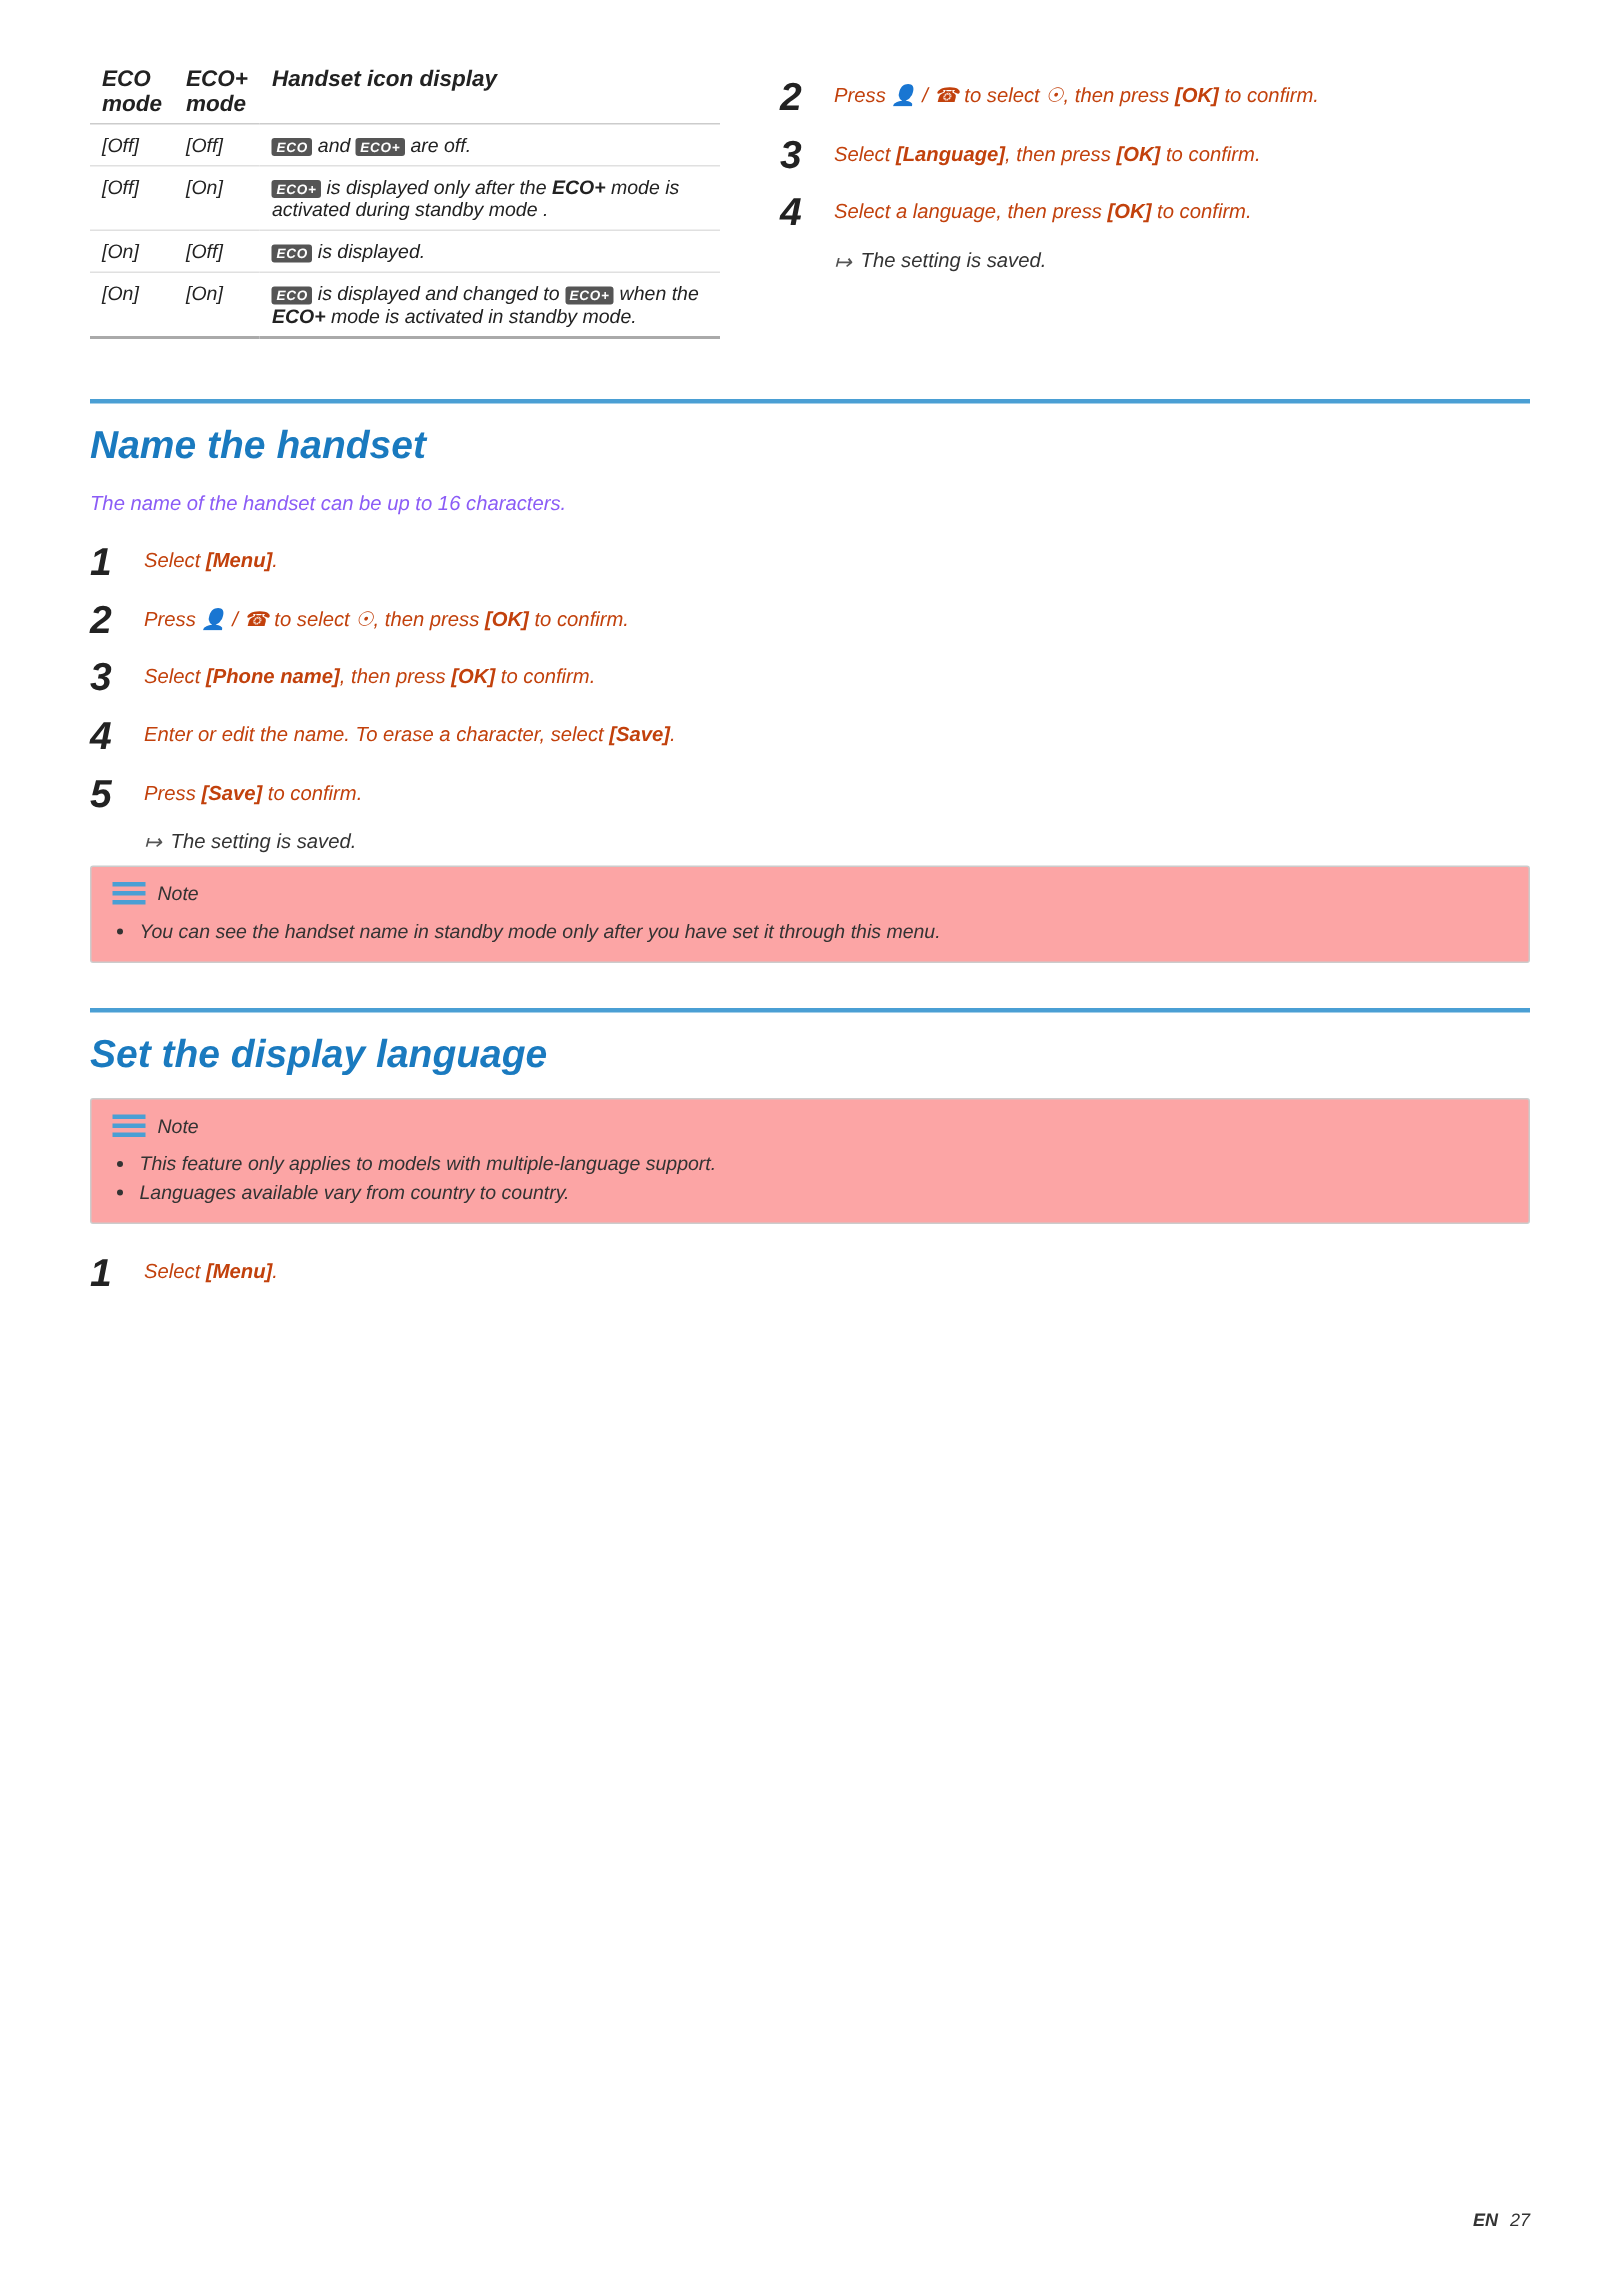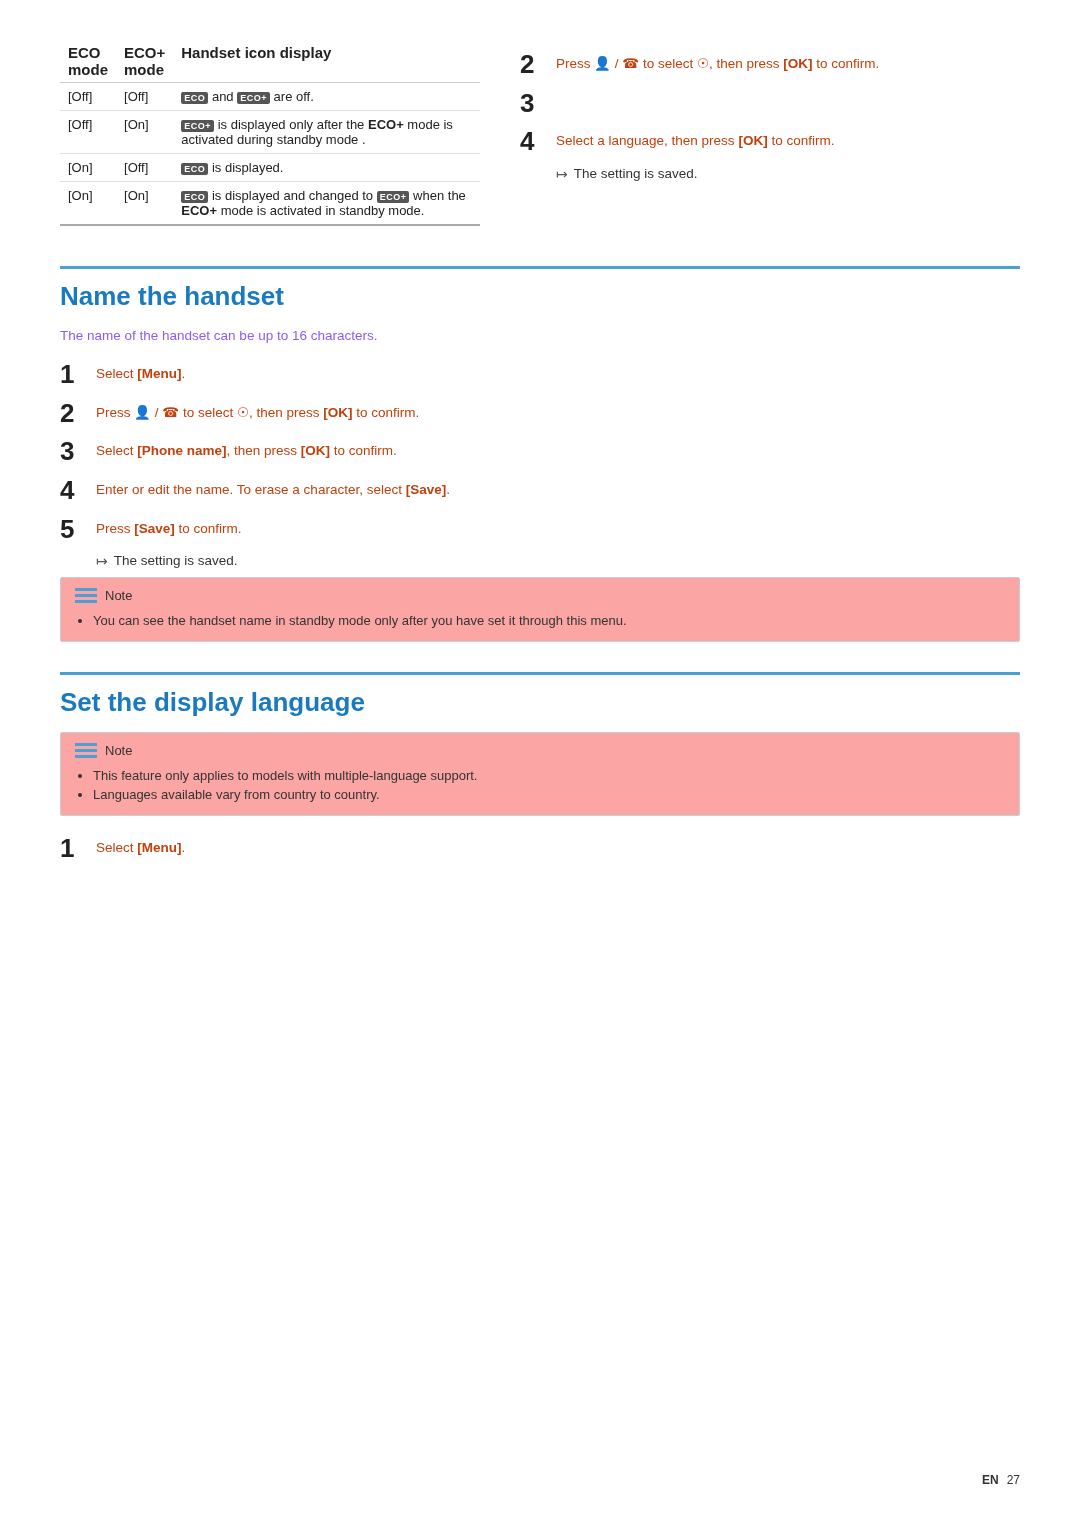--- a/index.html
+++ b/index.html
@@ -11,20 +11,21 @@
       width: 1080px;
       min-height: 1527px;
       padding: 0;
       position: relative;
     }
     .page {
       width: 1080px;
       min-height: 1527px;
       padding: 40px 60px 60px 60px;
       position: relative;
+      font-style: italic;
     }
     
     .two-col {
       display: flex;
       gap: 40px;
       margin-bottom: 30px;
     }
     .col-left {
       width: 420px;
       flex-shrink: 0;
@@ -264,20 +265,23 @@
 
     <div class="col-right right-steps">
       <div class="step">
         <span class="step-num">2</span>
         <span class="step-content">
           Press 👤 / ☎ to select ☉, then press <b>[OK]</b> to confirm.
         </span>
       </div>
       <div class="step">
         <span class="step-num">3</span>
+        <span class="step-content">
+          Select <b>[Language]</b>, then press <b>[OK]</b> to confirm.
+        </span>
       </div>
       <div class="step">
         <span class="step-num">4</span>
         <span class="step-content">
           Select a language, then press <b>[OK]</b> to confirm.
         </span>
       </div>
       <div class="step-result">
         <span class="arrow-icon">↦</span>
         <span>The setting is saved.</span>

